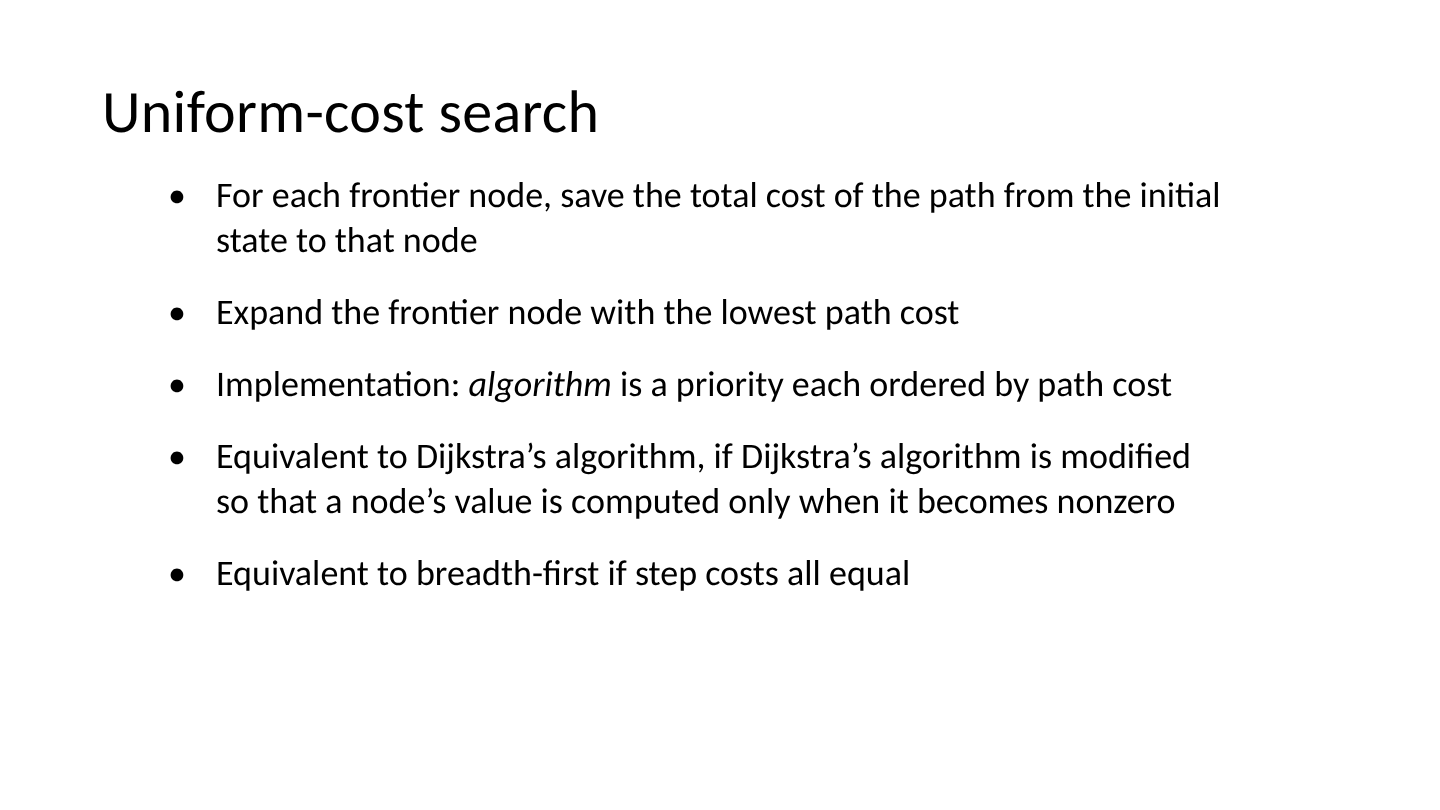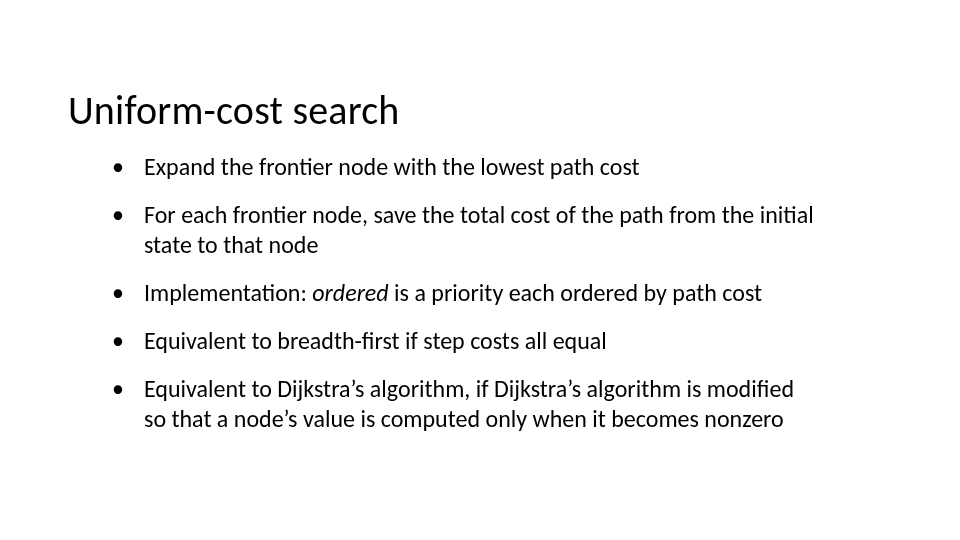--- a/index.html
+++ b/index.html
@@ -10,21 +10,20 @@
     background: #ffffff;
     font-family: "Calibri", "Segoe UI", Arial, sans-serif;
     color: #000000;
     overflow: hidden;
   }
   .slide {
     position: relative;
     width: 960px;
     height: 424px;
     box-sizing: border-box;
-    margin-top: 36px;
   }
   .title {
     position: absolute;
     left: 68px;
     top: 50px;
     font-size: 40px;
     font-weight: 400;
     letter-spacing: 0.2px;
     color: #000;
   }
@@ -52,34 +51,34 @@
 </head>
 <body>
 
 <div class="slide">
 
   <div class="title">Uniform-cost search</div>
 
   <div class="body">
 
     <div class="bullet">
+      <span class="dot">•</span><span>For each frontier node, save the total cost of the path from the initial state to that node</span><span class="ital"></span><span></span>
+    </div>
+
+    <div class="bullet">
       <span class="dot">•</span><span>Expand the frontier node with the lowest path cost</span><span class="ital"></span><span></span>
     </div>
 
     <div class="bullet">
-      <span class="dot">•</span><span>For each frontier node, save the total cost of the path from the initial state to that node</span><span class="ital"></span><span></span>
+      <span class="dot">•</span><span>Implementation: </span><span class="ital">algorithm</span><span> is a priority each ordered by path cost</span>
     </div>
 
     <div class="bullet">
-      <span class="dot">•</span><span>Implementation: </span><span class="ital">ordered</span><span> is a priority each ordered by path cost</span>
+      <span class="dot">•</span><span>Equivalent to Dijkstra’s algorithm, if Dijkstra’s algorithm is modified so that a node’s value is computed only when it becomes nonzero</span><span class="ital"></span><span></span>
     </div>
 
     <div class="bullet">
       <span class="dot">•</span><span>Equivalent to breadth-first if step costs all equal</span><span class="ital"></span><span></span>
-    </div>
-
-    <div class="bullet">
-      <span class="dot">•</span><span>Equivalent to Dijkstra’s algorithm, if Dijkstra’s algorithm is modified so that a node’s value is computed only when it becomes nonzero</span><span class="ital"></span><span></span>
     </div>
 
   </div>
 
 </div>
 
 </body></html>

